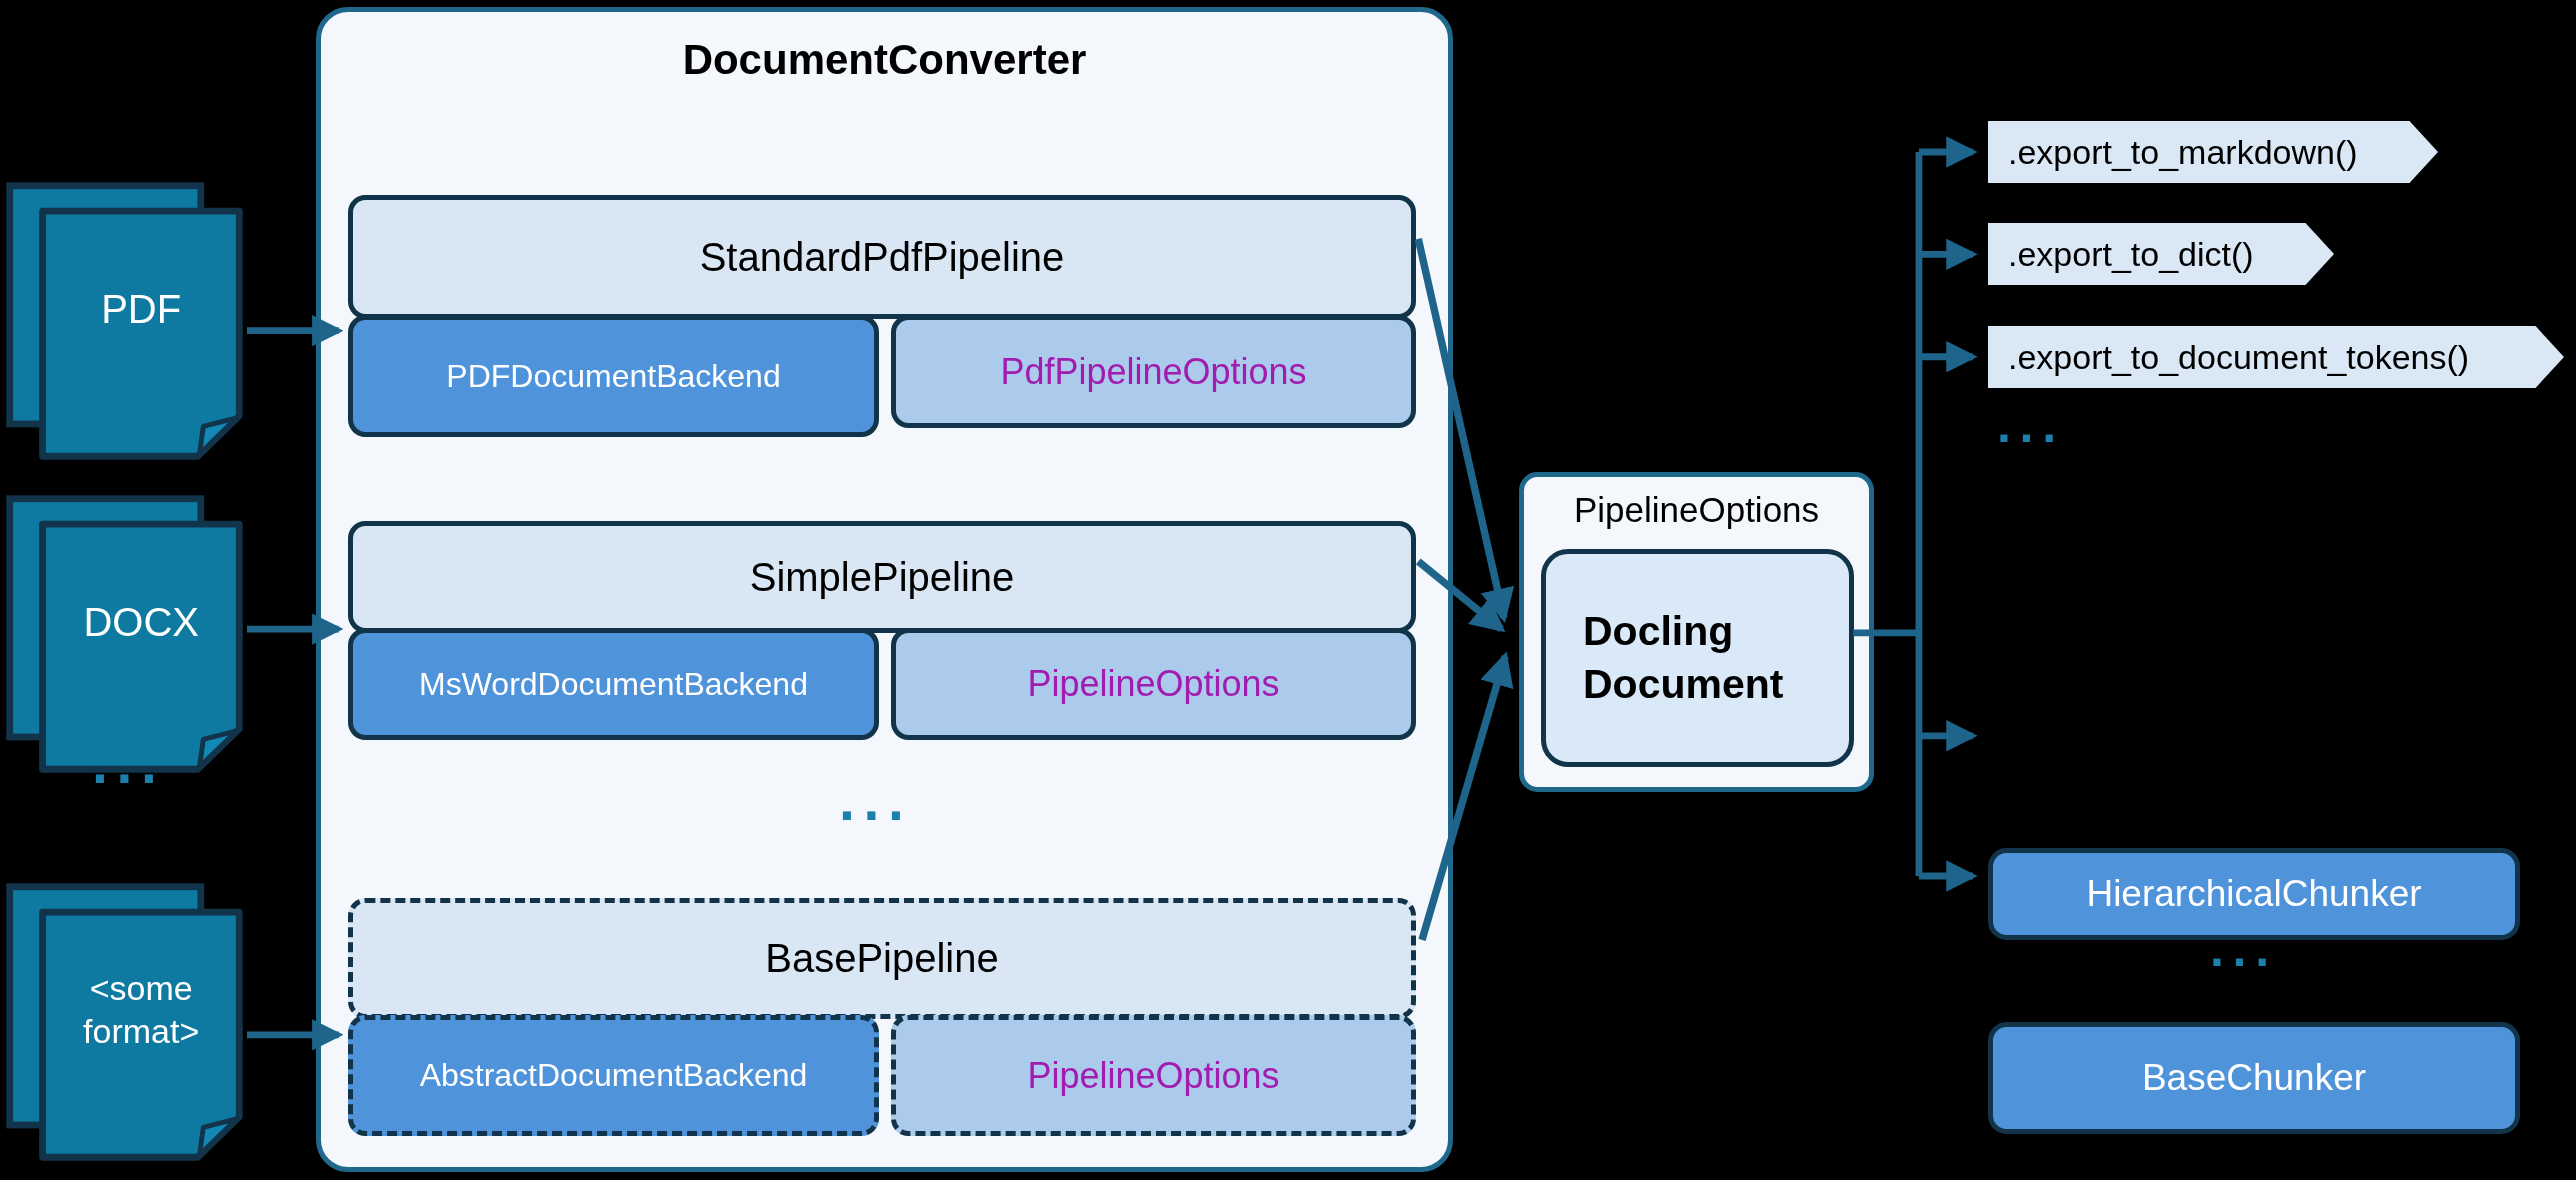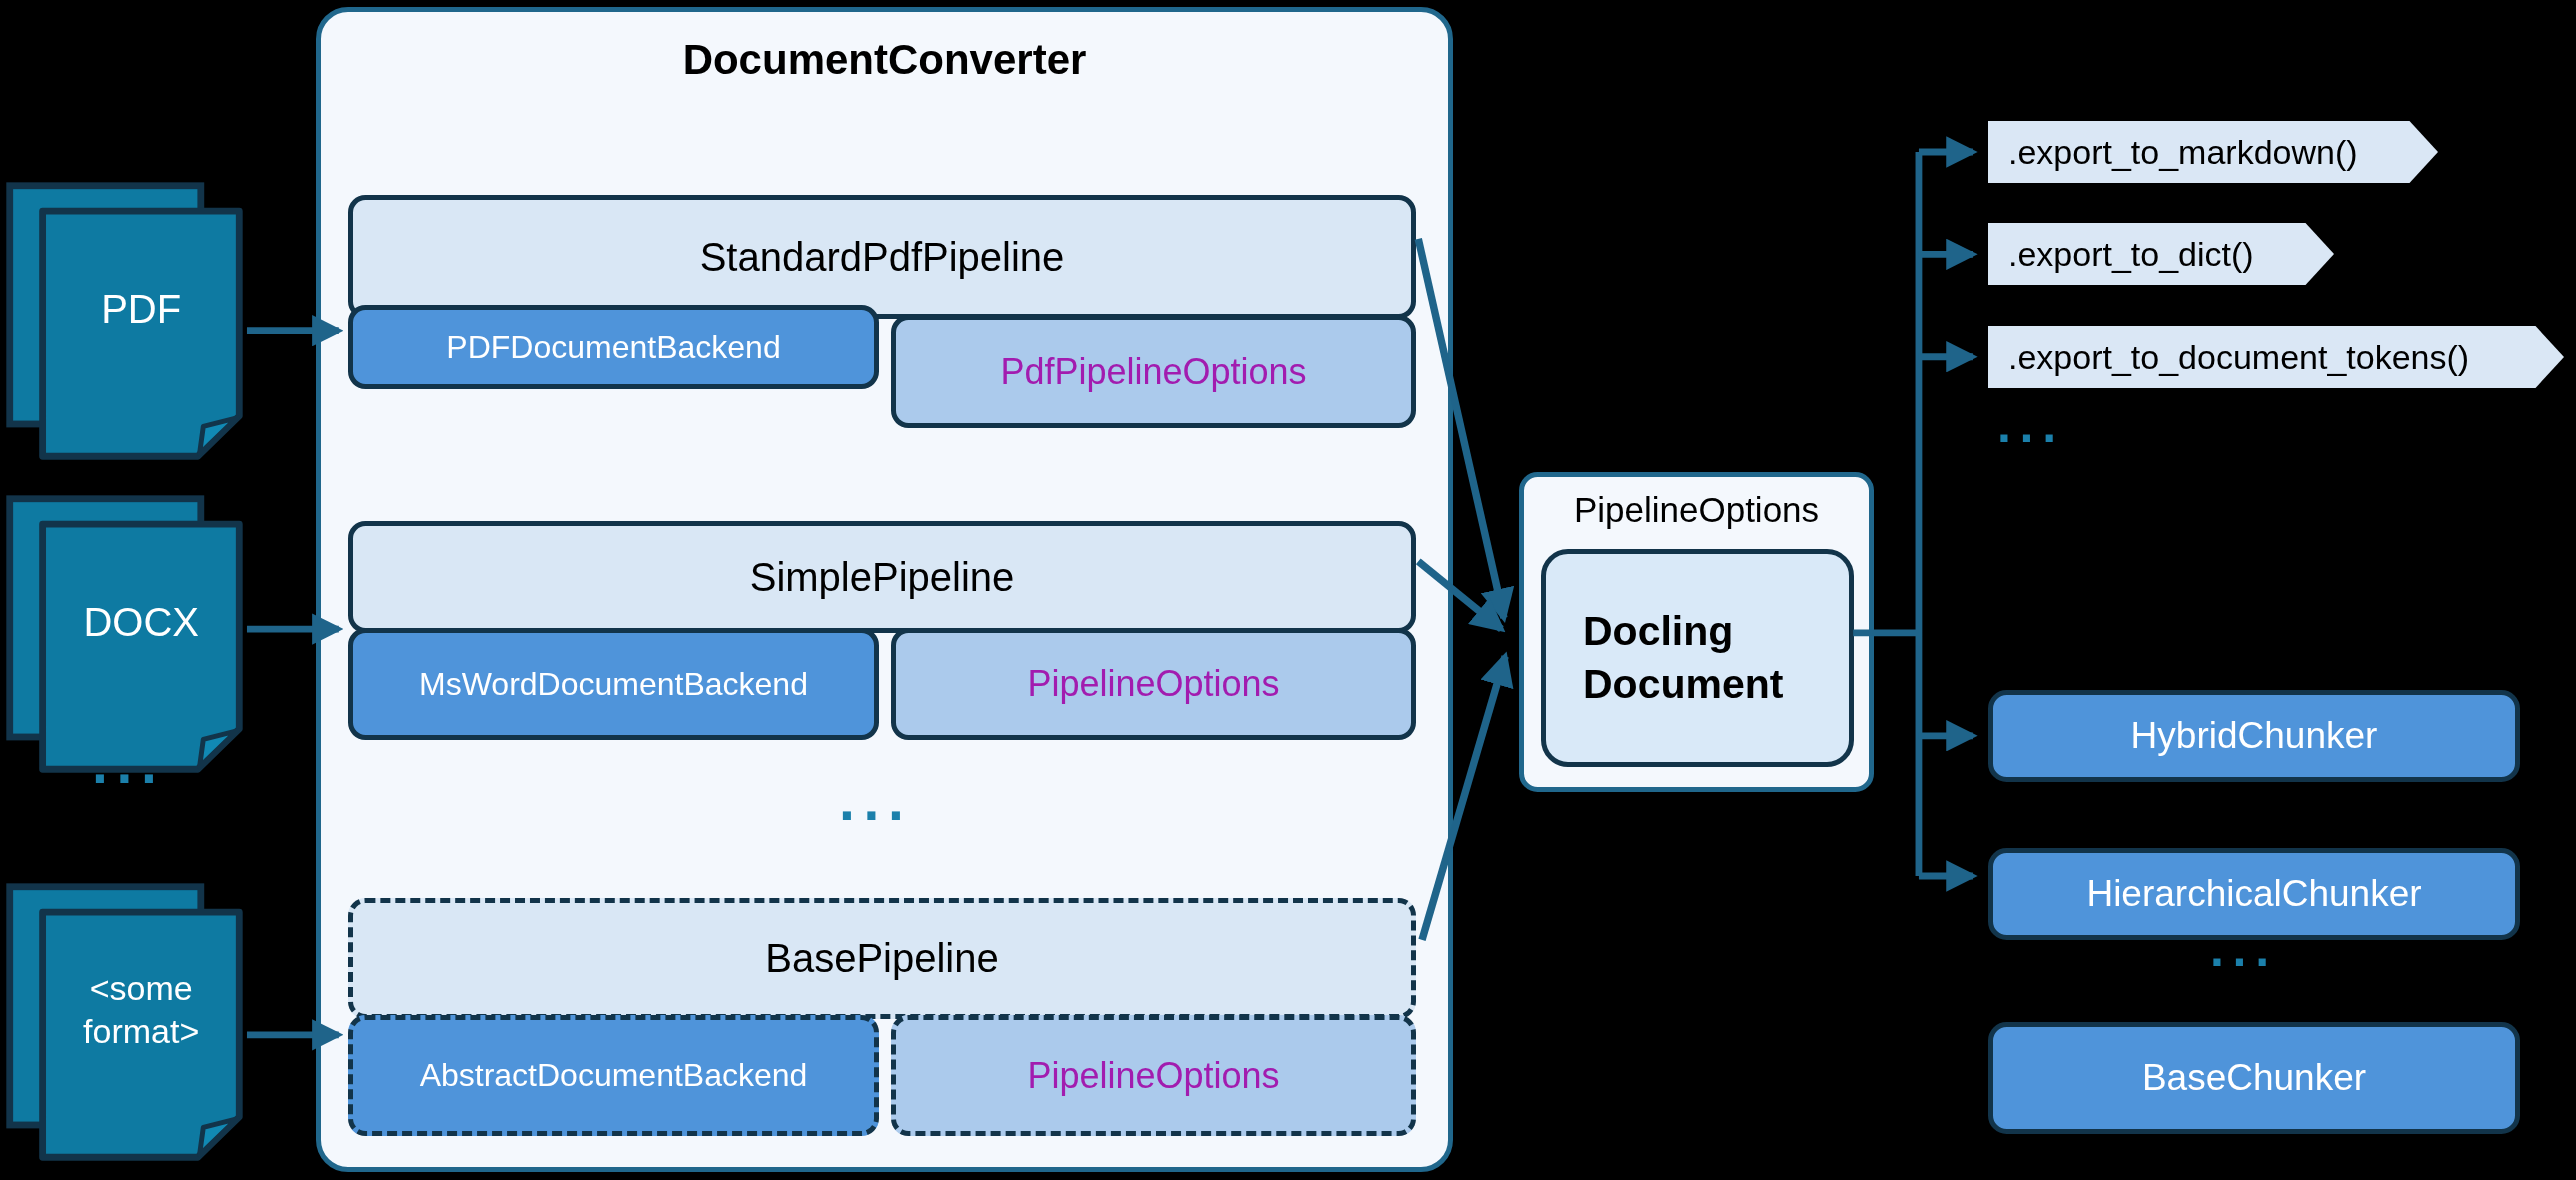--- a/index.html
+++ b/index.html
@@ -61,21 +61,21 @@
 <body>
 
 <div class="stage">
 
   <div class="converter"></div>
   <div class="converter-title">DocumentConverter</div>
 
   <div class="pl-label" style="left:348px;top:195px;width:1068px;height:124px;">
     <span>StandardPdfPipeline</span>
   </div>
-  <div class="pl-backend" style="left:348px;top:305px;width:531px;height:84px;">
+  <div class="pl-backend" style="left:348px;top:315px;width:531px;height:122px;">
     <span>PDFDocumentBackend</span>
   </div>
   <div class="pl-options" style="left:891px;top:315px;width:525px;height:113px;">
     <span>PdfPipelineOptions</span>
   </div>
 
   <div class="pl-label" style="left:348px;top:521px;width:1068px;height:112px;">
     <span>SimplePipeline</span>
   </div>
   <div class="pl-backend" style="left:348px;top:628px;width:531px;height:112px;">
@@ -136,23 +136,20 @@
     <span>.export_to_markdown()</span>
   </div>
   <div class="tag" style="left:1988px;top:223px;width:346px;">
     <span>.export_to_dict()</span>
   </div>
   <div class="tag" style="left:1988px;top:326px;width:576px;">
     <span>.export_to_document_tokens()</span>
   </div>
   <div class="dots" style="left:1997px;top:400px;font-size:50px;">...</div>
 
-  <div class="chunk" style="top:690px;height:92px;">
-    <span>HybridChunker</span>
-  </div>
   <div class="chunk" style="top:830px;height:92px;margin-top:18px;">
     <span>HierarchicalChunker</span>
   </div>
   <div class="dots" style="left:2210px;top:924px;font-size:50px;">...</div>
   <div class="chunk dashed" style="top:1022px;height:112px;">
     <span>BaseChunker</span>
   </div>
 
   <svg class="wires" viewBox="0 0 4152 1902">
     <defs>

